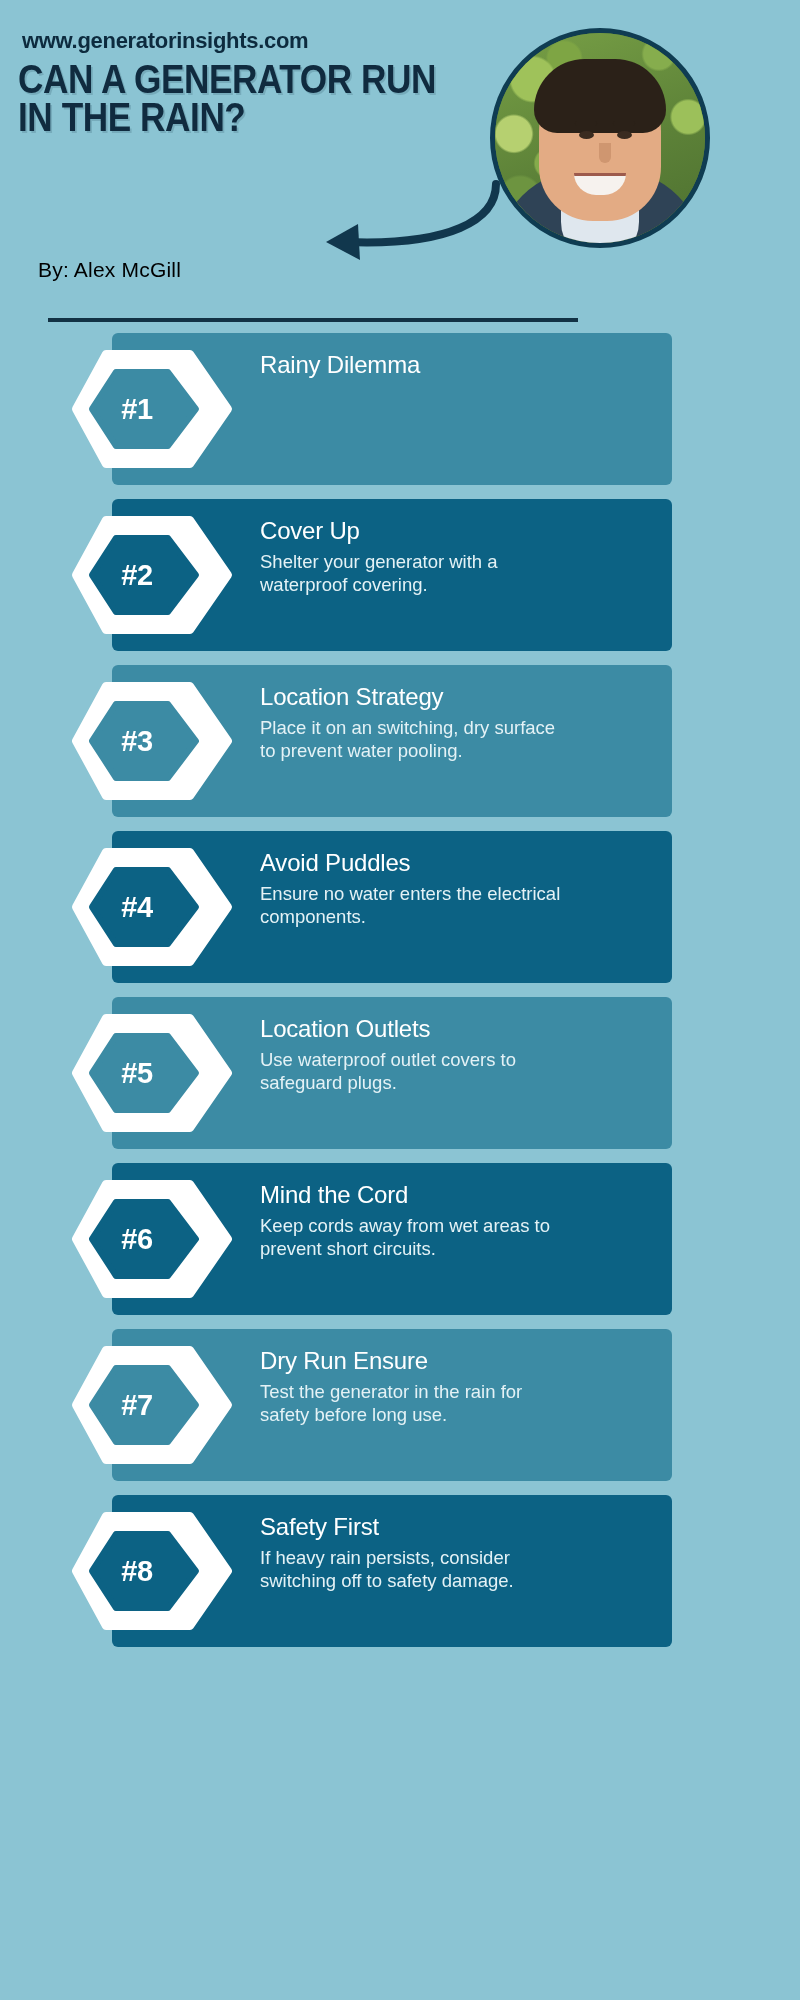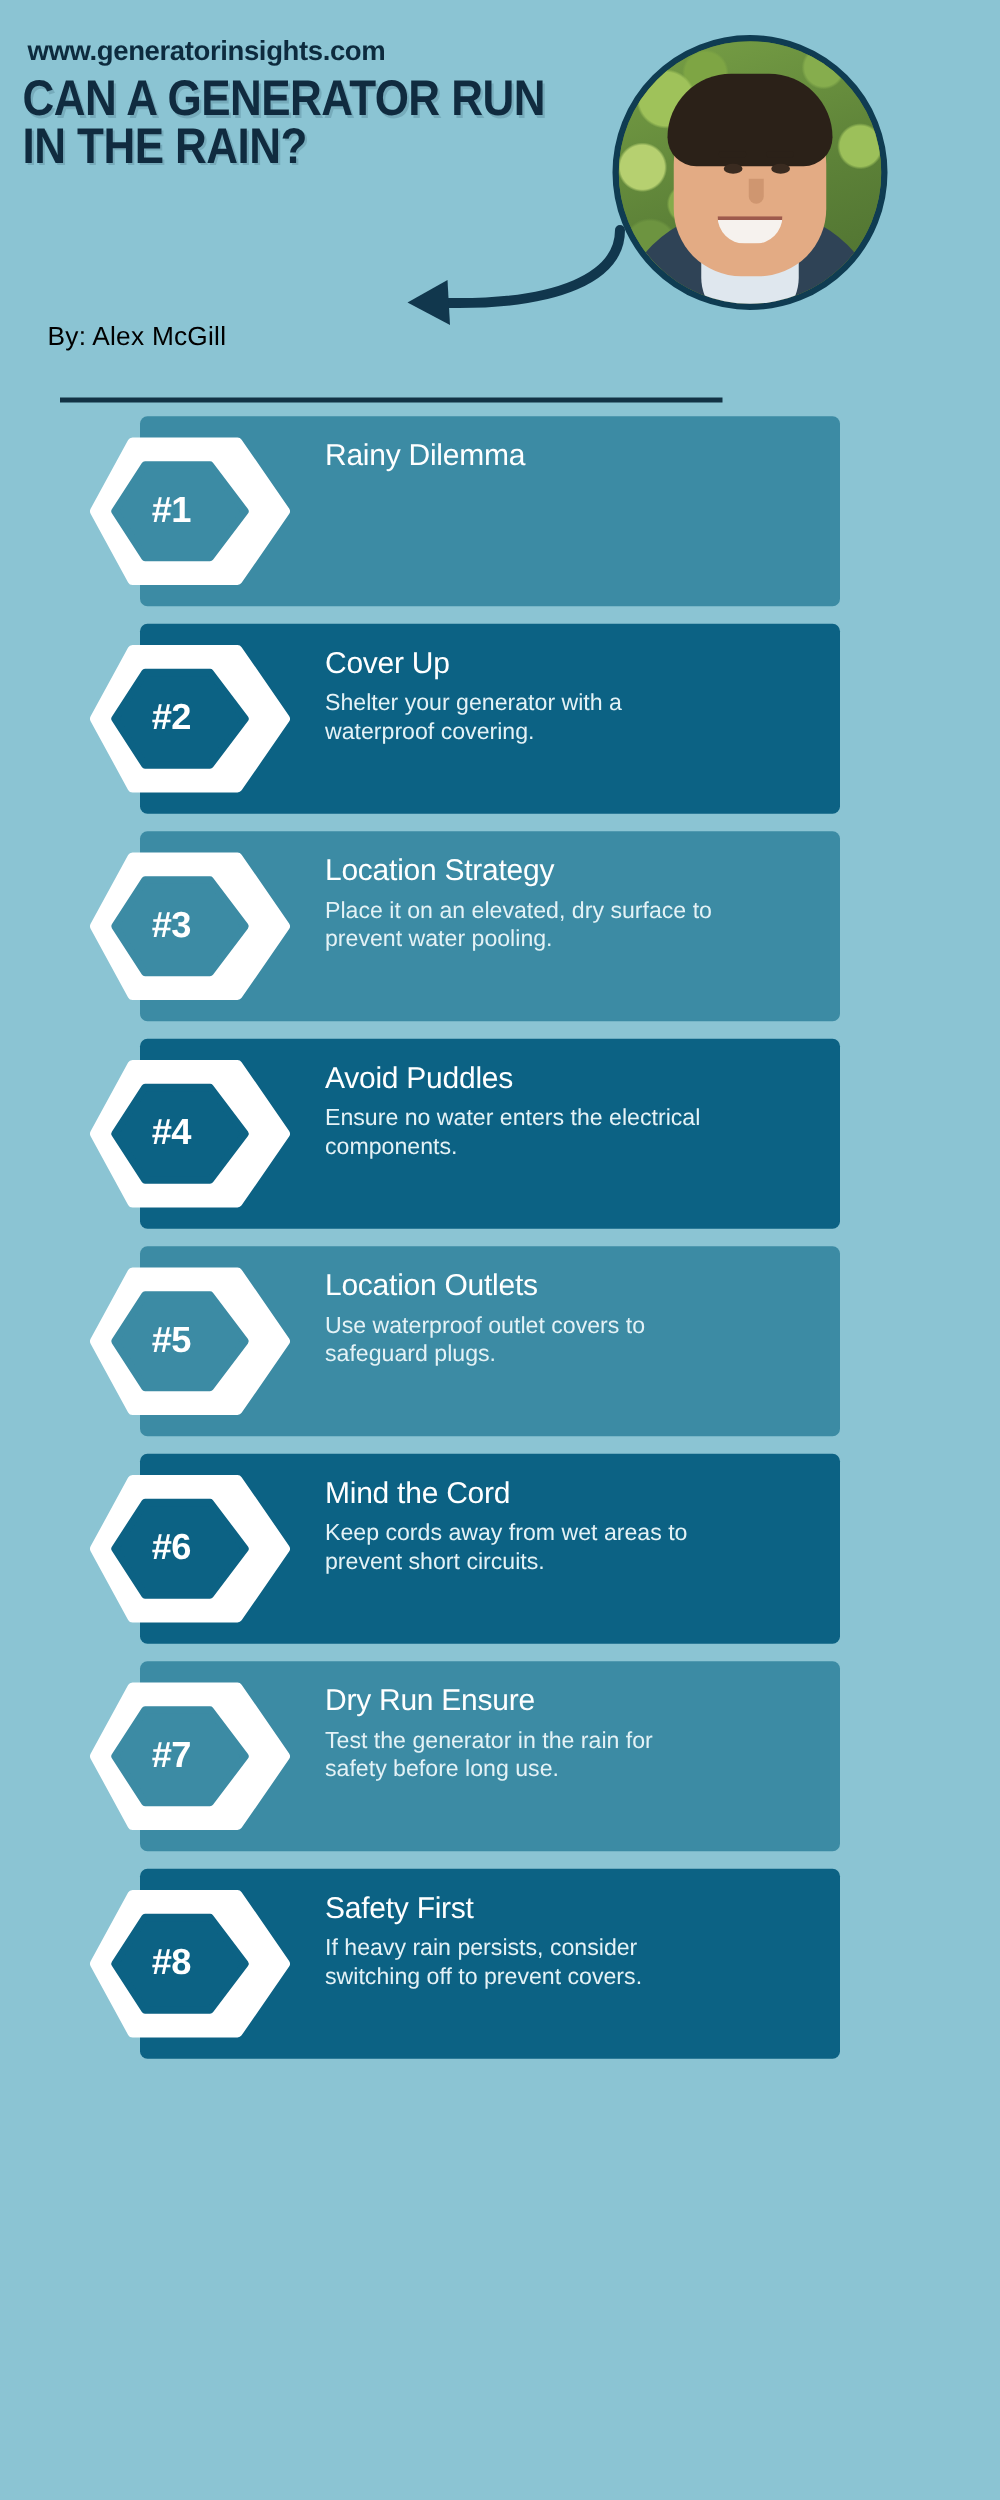--- a/index.html
+++ b/index.html
@@ -212,21 +212,21 @@
     </div>
     <div class="card light">
       <div class="badge">
         <svg width="160" height="118" viewBox="0 0 160 118">
           <path d="M34 4 H118 L156 59 L118 114 H34 L4 59 Z" fill="#ffffff" stroke="#ffffff" stroke-width="8" stroke-linejoin="round"></path>
           <path d="M44 22 H96 L124 59 L96 96 H44 L20 59 Z" fill="#3c8ba4" stroke="#3c8ba4" stroke-width="6" stroke-linejoin="round"></path>
         </svg>
         <div class="badge-num">#3</div>
       </div>
       <div class="card-title">Location Strategy</div>
-      <div class="card-desc">Place it on an elevated, dry surface to prevent water pooling.</div>
+      <div class="card-desc">Place it on an switching, dry surface to prevent water pooling.</div>
     </div>
     <div class="card dark">
       <div class="badge">
         <svg width="160" height="118" viewBox="0 0 160 118">
           <path d="M34 4 H118 L156 59 L118 114 H34 L4 59 Z" fill="#ffffff" stroke="#ffffff" stroke-width="8" stroke-linejoin="round"></path>
           <path d="M44 22 H96 L124 59 L96 96 H44 L20 59 Z" fill="#0c6284" stroke="#0c6284" stroke-width="6" stroke-linejoin="round"></path>
         </svg>
         <div class="badge-num">#4</div>
       </div>
       <div class="card-title">Avoid Puddles</div>
@@ -267,15 +267,15 @@
     </div>
     <div class="card dark">
       <div class="badge">
         <svg width="160" height="118" viewBox="0 0 160 118">
           <path d="M34 4 H118 L156 59 L118 114 H34 L4 59 Z" fill="#ffffff" stroke="#ffffff" stroke-width="8" stroke-linejoin="round"></path>
           <path d="M44 22 H96 L124 59 L96 96 H44 L20 59 Z" fill="#0c6284" stroke="#0c6284" stroke-width="6" stroke-linejoin="round"></path>
         </svg>
         <div class="badge-num">#8</div>
       </div>
       <div class="card-title">Safety First</div>
-      <div class="card-desc">If heavy rain persists, consider switching off to prevent covers.</div>
+      <div class="card-desc">If heavy rain persists, consider switching off to safety damage.</div>
     </div>
   </div>
 
 </body></html>

